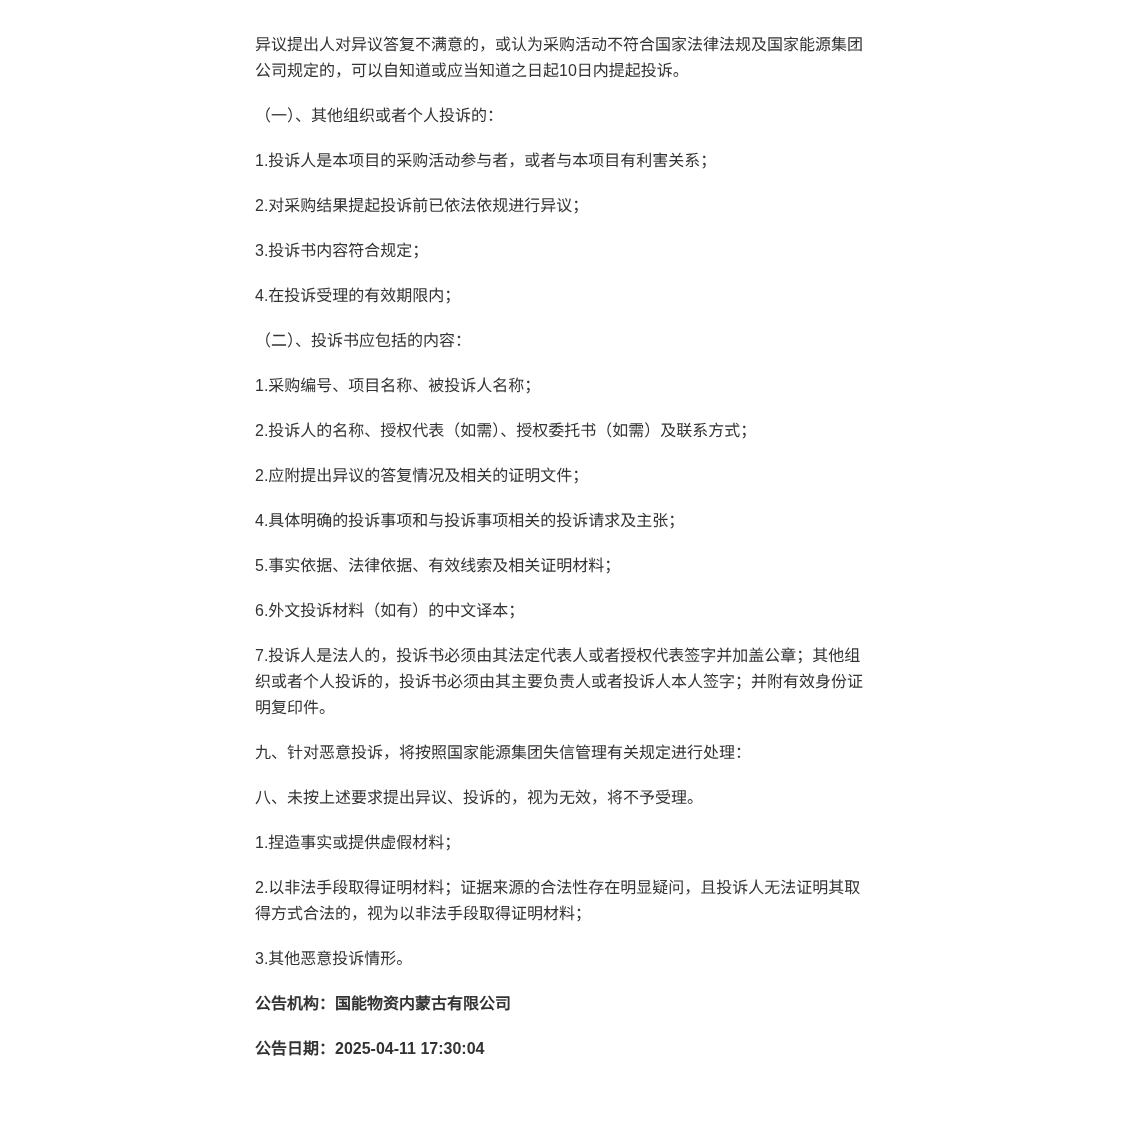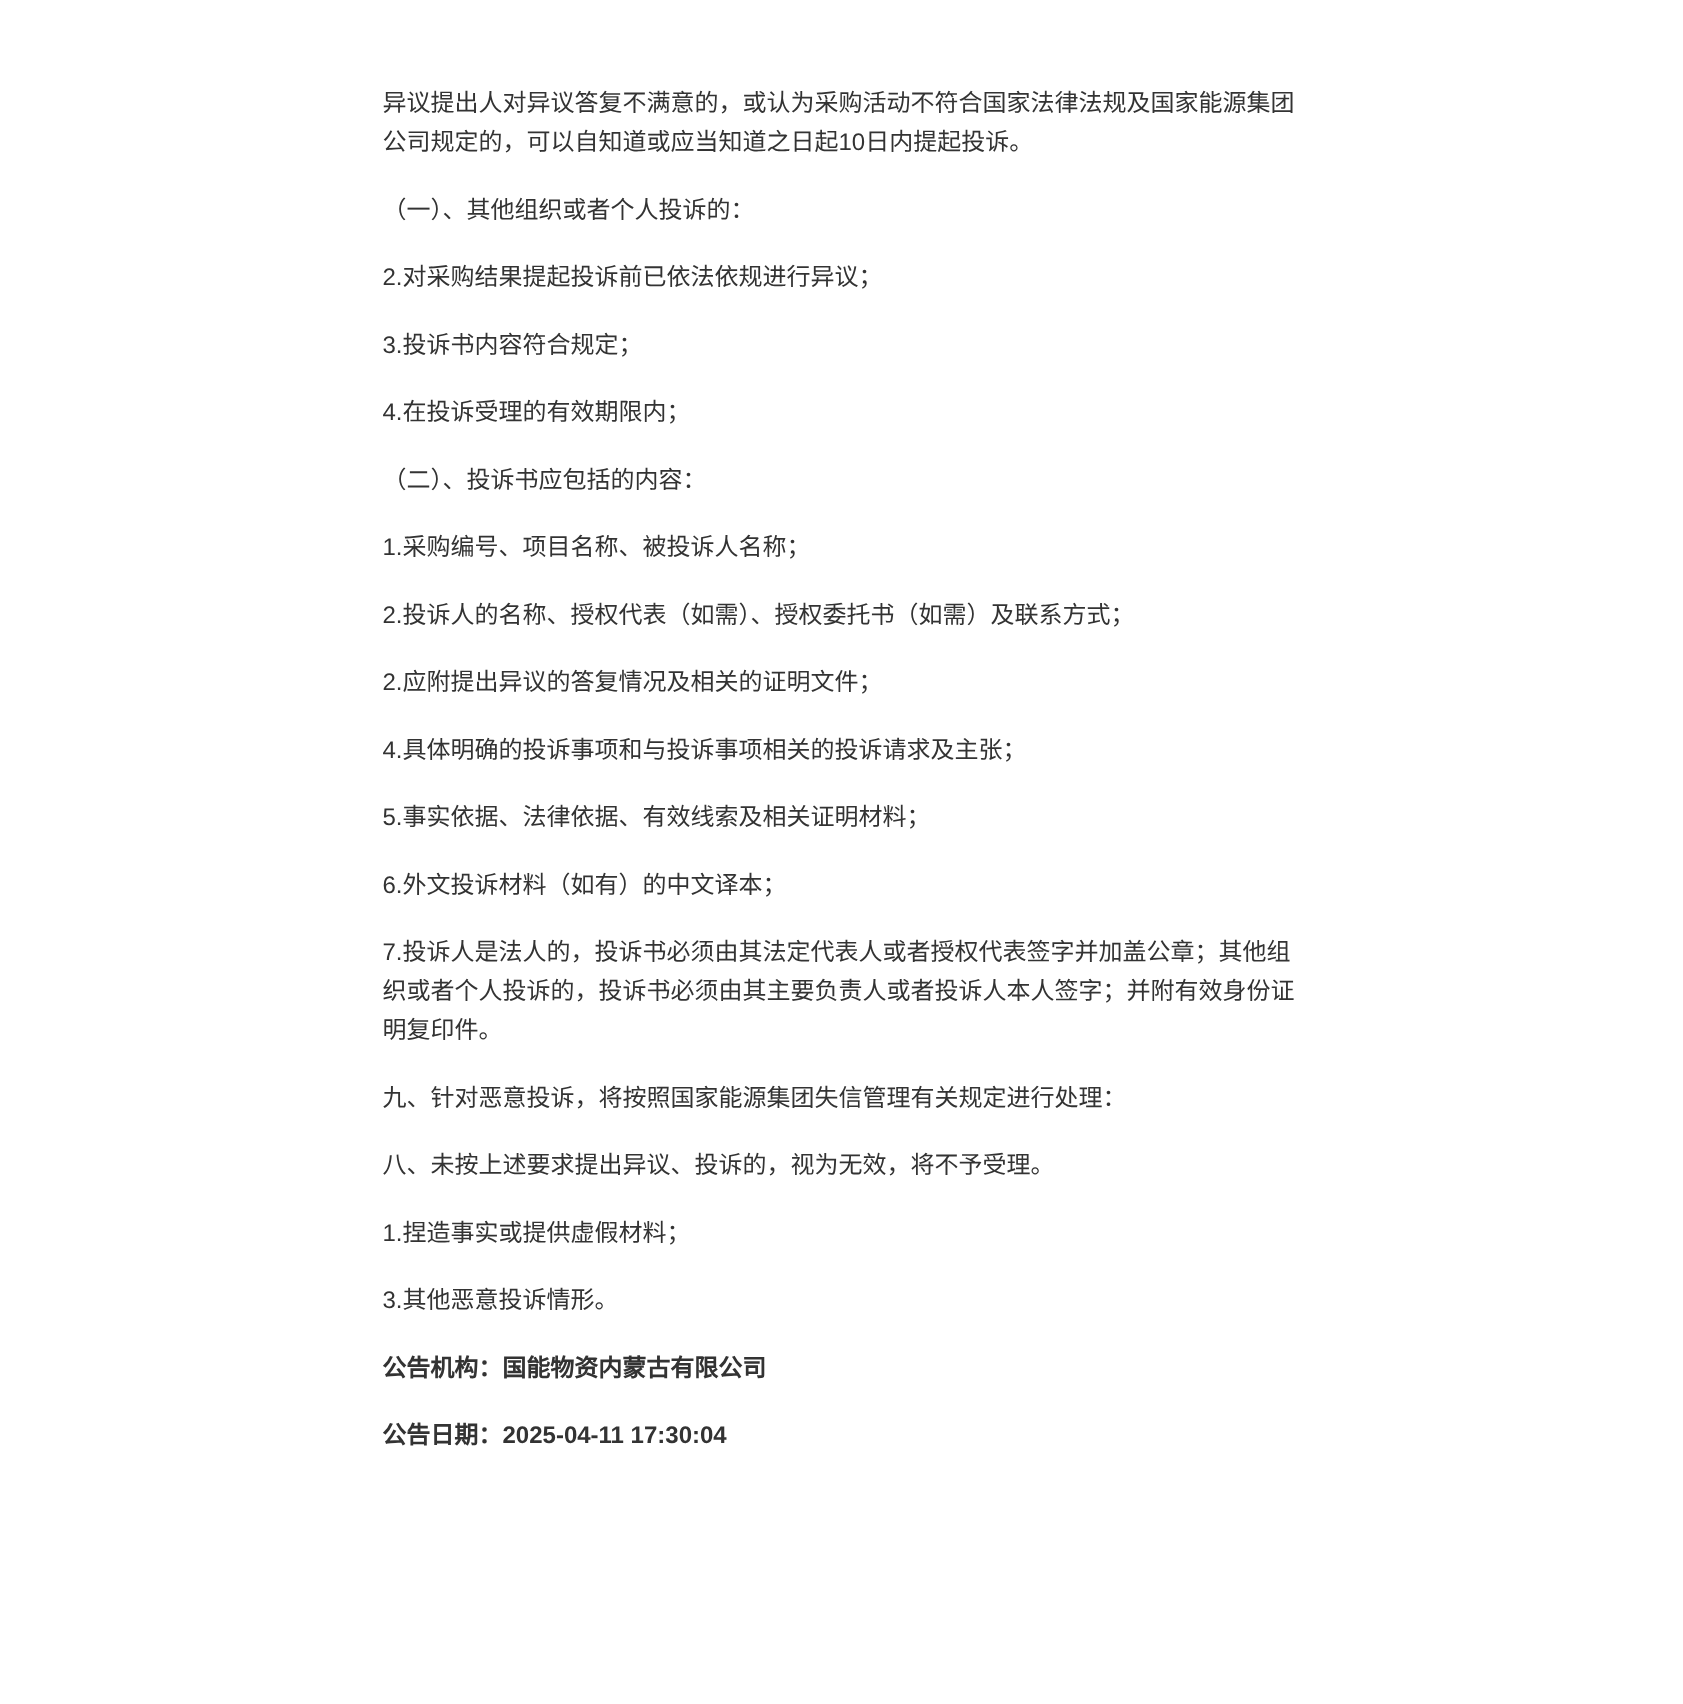--- a/index.html
+++ b/index.html
@@ -8,21 +8,21 @@
     background: #ffffff;
   }
   body {
     width: 1122px;
     height: 1136px;
     overflow: hidden;
     font-family: "Liberation Sans", "DejaVu Sans", sans-serif;
   }
   .doc {
     margin-left: 255px;
-    padding-top: 57px;
+    padding-top: 32px;
     width: 620px;
   }
   .doc p {
     margin: 0 0 19px 0;
     font-size: 16px;
     line-height: 26px;
     color: #333333;
     font-weight: 400;
     word-break: break-all;
     overflow-wrap: anywhere;
@@ -31,30 +31,32 @@
   .doc p.bold {
     font-weight: 700;
   }
 </style>
 </head>
 <body style="background: rgb(255, 255, 255);">
 
 <div class="doc" style="color: rgb(51, 51, 51);">
     <p>异议提出人对异议答复不满意的，或认为采购活动不符合国家法律法规及国家能源集团公司规定的，可以自知道或应当知道之日起10日内提起投诉。</p>
     <p>（一）、其他组织或者个人投诉的：</p>
+    <p>1.投诉人是本项目的采购活动参与者，或者与本项目有利害关系；</p>
     <p>2.对采购结果提起投诉前已依法依规进行异议；</p>
     <p>3.投诉书内容符合规定；</p>
     <p>4.在投诉受理的有效期限内；</p>
     <p>（二）、投诉书应包括的内容：</p>
     <p>1.采购编号、项目名称、被投诉人名称；</p>
     <p>2.投诉人的名称、授权代表（如需）、授权委托书（如需）及联系方式；</p>
     <p>2.应附提出异议的答复情况及相关的证明文件；</p>
     <p>4.具体明确的投诉事项和与投诉事项相关的投诉请求及主张；</p>
     <p>5.事实依据、法律依据、有效线索及相关证明材料；</p>
     <p>6.外文投诉材料（如有）的中文译本；</p>
     <p>7.投诉人是法人的，投诉书必须由其法定代表人或者授权代表签字并加盖公章；其他组织或者个人投诉的，投诉书必须由其主要负责人或者投诉人本人签字；并附有效身份证明复印件。</p>
     <p>九、针对恶意投诉，将按照国家能源集团失信管理有关规定进行处理：</p>
     <p>八、未按上述要求提出异议、投诉的，视为无效，将不予受理。</p>
     <p>1.捏造事实或提供虚假材料；</p>
+    <p>2.以非法手段取得证明材料；证据来源的合法性存在明显疑问，且投诉人无法证明其取得方式合法的，视为以非法手段取得证明材料；</p>
     <p>3.其他恶意投诉情形。</p>
     <p class="bold">公告机构：国能物资内蒙古有限公司</p>
     <p class="bold">公告日期：2025-04-11 17:30:04</p>
   </div>
 
 </body></html>

